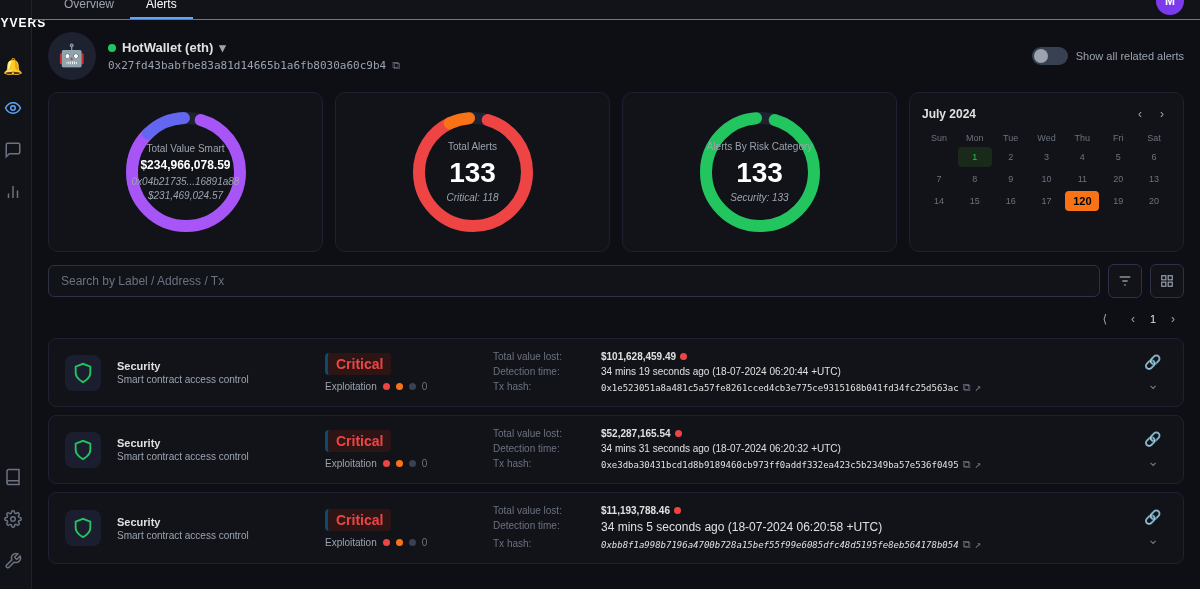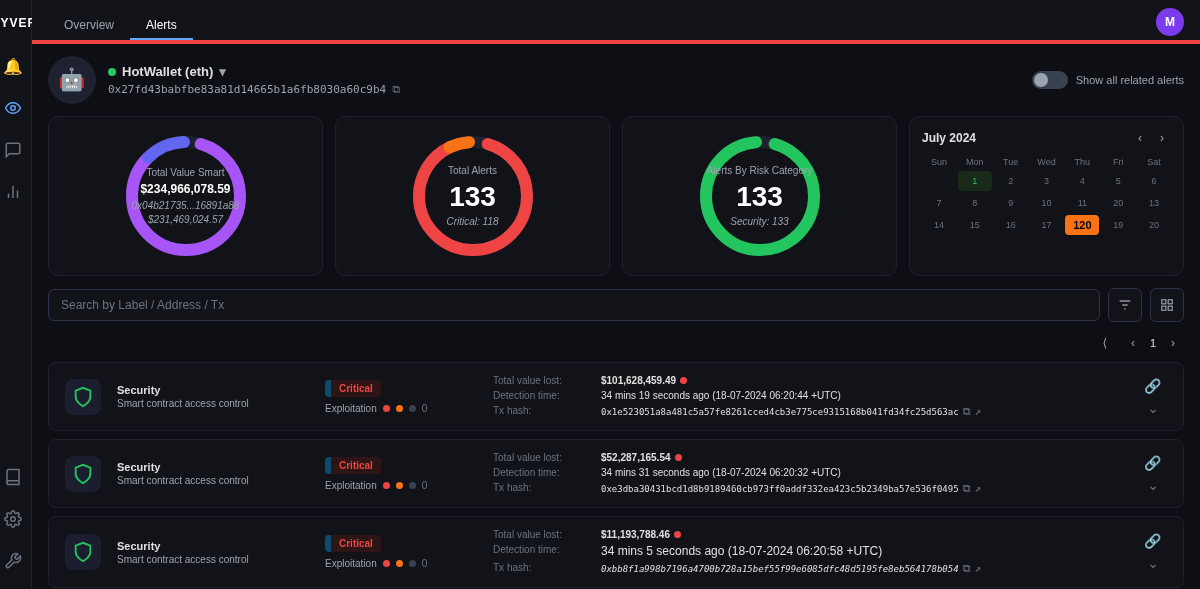--- a/index.html
+++ b/index.html
@@ -58,26 +58,26 @@
     .sidebar-spacer { flex: 1; }
 
     
     .main-content {
       flex: 1;
       display: flex;
       flex-direction: column;
       overflow: hidden;
     }
     .topbar {
-      height: 44px;
+      height: 20px;
       background: #111318;
       display: flex;
       align-items: flex-end;
       padding: 0 16px;
-      border-bottom: 4px solid #ef4444;
+      border-bottom: 1px solid #ef4444;
     }
     .tab {
       padding: 8px 16px 6px;
       font-size: 12px;
       color: #9ca3af;
       cursor: pointer;
       border-bottom: 2px solid transparent;
     }
     .tab.active {
       color: #fff;
@@ -372,25 +372,25 @@
     }
     .alert-desc {
       font-size: 10px;
       color: #9ca3af;
     }
     .badge-critical {
       display: inline-flex;
       align-items: center;
       padding: 3px 8px;
       border-radius: 4px;
-      font-size: 10px;
+      font-size: 14px;
       font-weight: 600;
       background: #2d1515;
       color: #ef4444;
-      border-left: 6px solid #0c4a6e;
+      border-left: 3px solid #0c4a6e;
       margin-bottom: 6px;
     }
     .exploit-row {
       display: flex;
       align-items: center;
       gap: 6px;
       font-size: 10px;
       color: #9ca3af;
     }
     .dot-indicator {

